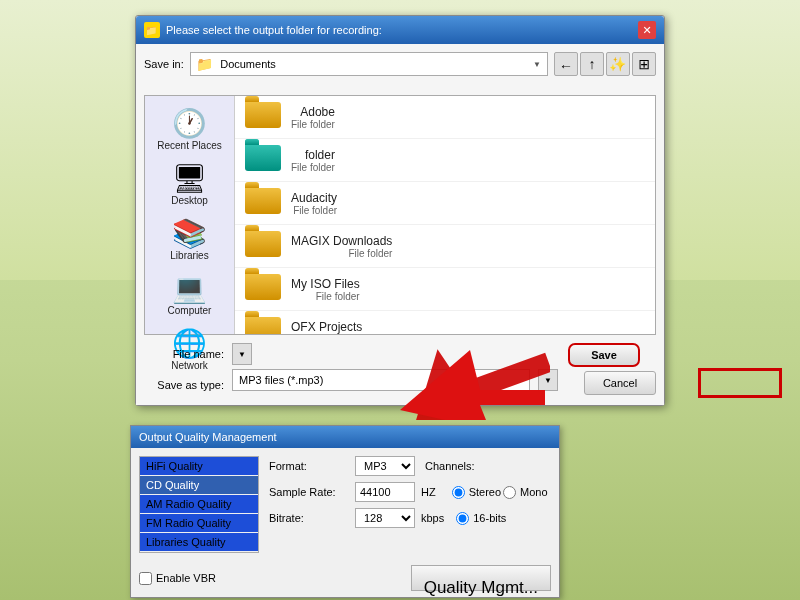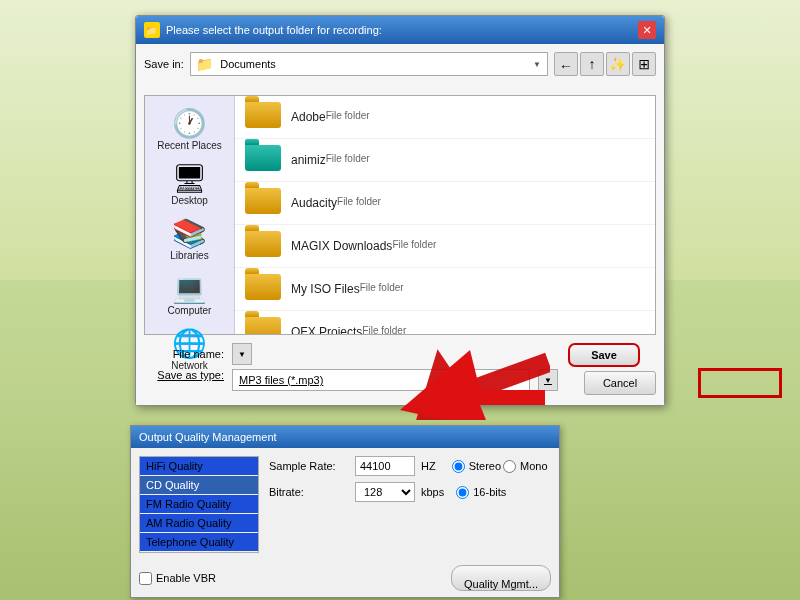--- a/index.html
+++ b/index.html
@@ -233,21 +233,21 @@
       border-radius: 3px 3px 0 0;
     }
     
     .folder-teal .folder-shape {
       background: linear-gradient(180deg, #40d0c0 0%, #00a090 100%);
     }
     .folder-teal .folder-shape::before {
       background: linear-gradient(180deg, #40d0c0 0%, #00a090 100%);
     }
 
-    .folder-info { display: flex; flex-direction: row; }
+    .folder-info { display: flex; flex-direction: column; text-align: right; }
     .folder-name { font-size: 12px; color: #222; font-weight: 500; }
     .folder-type { font-size: 10px; color: #666; }
 
     
     .filename-row {
       display: flex;
       align-items: center;
       gap: 8px;
       margin-bottom: 4px;
     }
@@ -302,24 +302,23 @@
       font-size: 11px;
       cursor: pointer;
       display: flex;
       align-items: center;
       justify-content: center;
       margin-left: 16px;
     }
 
     .savetype-row {
       display: flex;
-      align-items: flex-start;
+      align-items: flex-end;
       gap: 8px;
       margin-bottom: 6px;
-      text-decoration: underline;
     }
     .savetype-label { font-size: 11px; width: 80px; text-align: right; }
     .savetype-input {
       flex: 1;
       height: 22px;
       border: 1px solid #aaa;
       padding: 2px 6px;
       font-size: 11px;
       background: white;
     }
@@ -397,24 +396,24 @@
       display: flex;
       align-items: center;
       padding: 4px 8px 6px 8px;
       gap: 10px;
     }
     .enable-vbr { display: flex; align-items: center; gap: 4px; font-size: 11px; }
     .btn-quality-mgmt {
       margin-left: auto;
       height: 22px;
       padding: 12px 12px;
-      font-size: 11px;
+      font-size: 17px;
       background: linear-gradient(180deg, #f8f8f8, #d8d8d8);
       border: 1px solid #aaa;
-      border-radius: 11px;
+      border-radius: 0;
       cursor: pointer;
     }
 
     
     .red-arrow {
       position: absolute;
       left: 390px;
       top: 340px;
       z-index: 30;
       pointer-events: none;
@@ -512,21 +511,21 @@
             </div>
           </div>
 
           <div class="folder-item folder-teal">
             <div class="folder-icon-img">
               <div class="folder-shape" style="background: linear-gradient(180deg, #30c0b0, #009080); position:relative;">
                 <div style="position:absolute;top:-6px;left:0;width:14px;height:6px;background:linear-gradient(180deg,#30c0b0,#009080);border-radius:3px 3px 0 0;"></div>
               </div>
             </div>
             <div class="folder-info">
-              <span class="folder-name">animiz</span>
+              <span class="folder-name">folder</span>
               <span class="folder-type">File folder</span>
             </div>
           </div>
 
           <div class="folder-item">
             <div class="folder-icon-img">
               <div class="folder-shape"></div>
             </div>
             <div class="folder-info">
               <span class="folder-name">Audacity</span>
@@ -591,27 +590,34 @@
 
 <div class="quality-panel">
   <div class="quality-title-bar">
     <span>Output Quality Management</span>
   </div>
   <div class="quality-body">
 
     <div class="quality-list">
       <div class="quality-list-item">HiFi Quality</div>
       <div class="quality-list-item selected">CD Quality</div>
+      <div class="quality-list-item">AM Radio Quality</div>
       <div class="quality-list-item">FM Radio Quality</div>
-      <div class="quality-list-item">AM Radio Quality</div>
-      <div class="quality-list-item">Telephone Quality</div>
+      <div class="quality-list-item">Libraries Quality</div>
     </div>
 
     <div class="quality-settings">
 
+      <div class="qs-row">
+        <span class="qs-label">Format:</span>
+        <select class="qs-select">
+          <option>MP3</option>
+        </select>
+        <span style="font-size:11px;margin-left:4px;">Channels:</span>
+      </div>
 
       <div class="qs-row">
         <span class="qs-label">Sample Rate:</span>
         <input type="text" class="qs-select" style="width: 55px;" value="44100">
         <span class="qs-value">HZ</span>
         <div style="margin-left:10px;display:flex;flex-direction:row;gap:2px;">
           <label class="radio-group"><input type="radio" name="channel" checked="" style=""> Stereo</label>
           <label class="radio-group"><input type="radio" name="channel" style=""> Mono</label>
         </div>
       </div>

